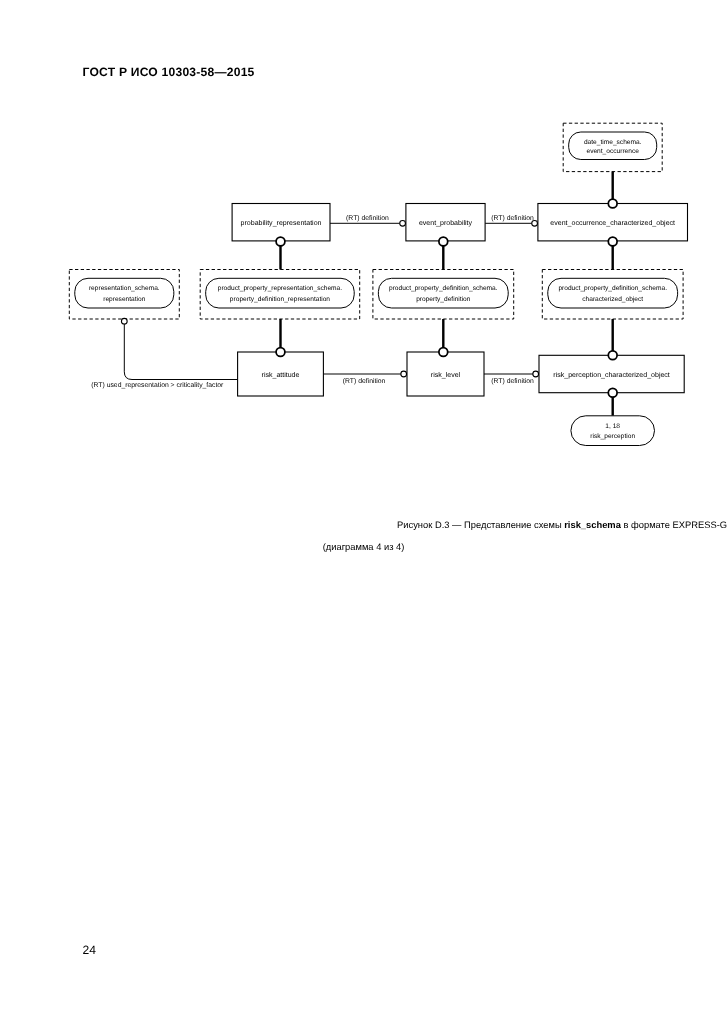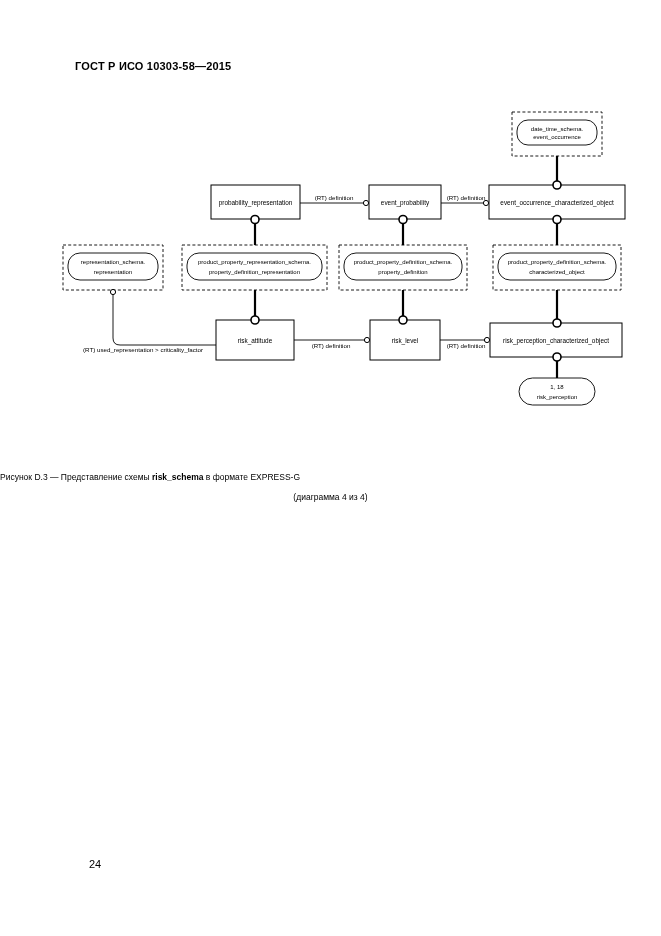--- a/index.html
+++ b/index.html
@@ -25,42 +25,42 @@
     position: absolute;
     left: 75px;
     top: 60px;
     font-size: 11px;
     font-weight: bold;
     letter-spacing: 0.2px;
     white-space: nowrap;
   }
   .page-number {
     position: absolute;
-    left: 89px;
+    left: 75px;
     top: 858px;
     font-size: 11px;
   }
   .figure-area {
     position: absolute;
     left: 0;
     top: 95px;
     width: 661px;
     height: 330px;
   }
   .figure-svg {
     position: absolute;
     left: 0;
     top: 0;
   }
   .caption {
     position: absolute;
     left: 0;
     top: 472px;
     width: 661px;
-    text-align: left;
+    text-align: right;
     font-size: 8.5px;
     line-height: 1.35;
   }
   .caption-line2 {
     position: absolute;
     left: 0;
     top: 492px;
     width: 661px;
     text-align: center;
     font-size: 8.5px;

